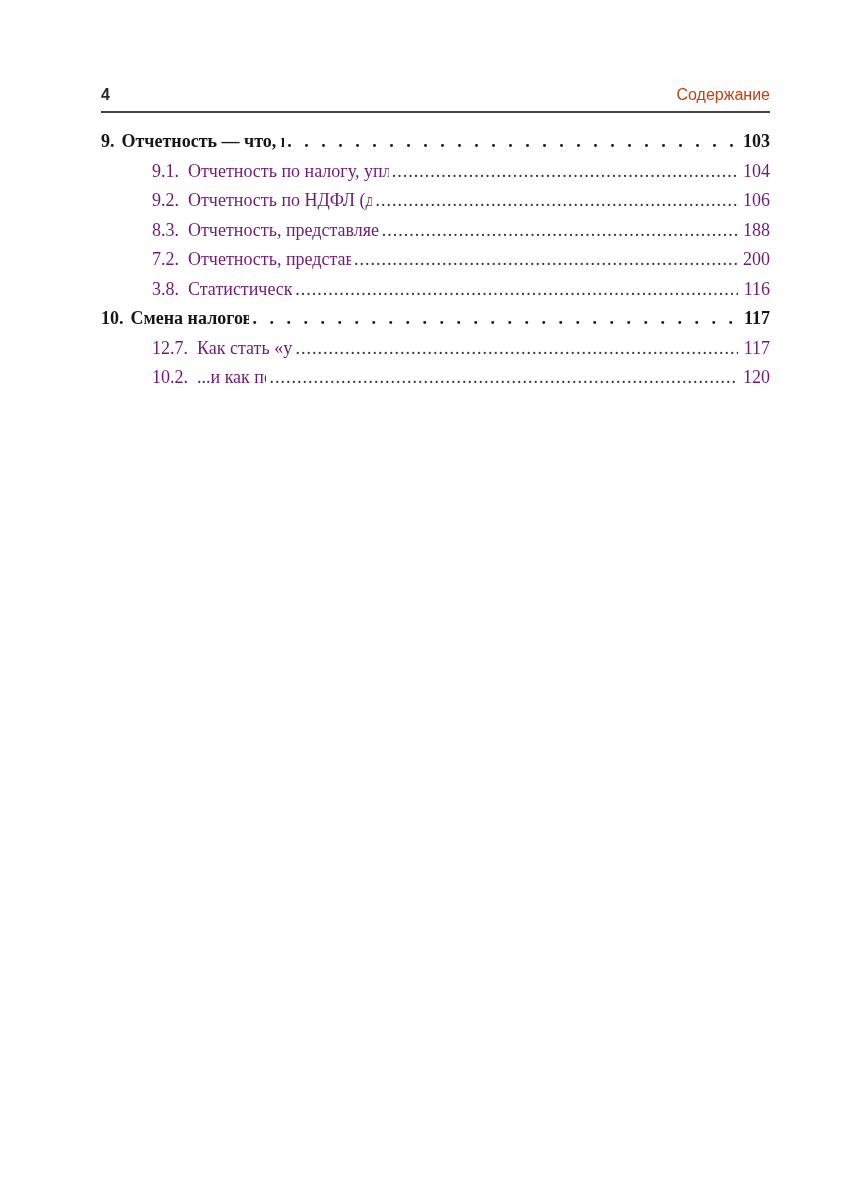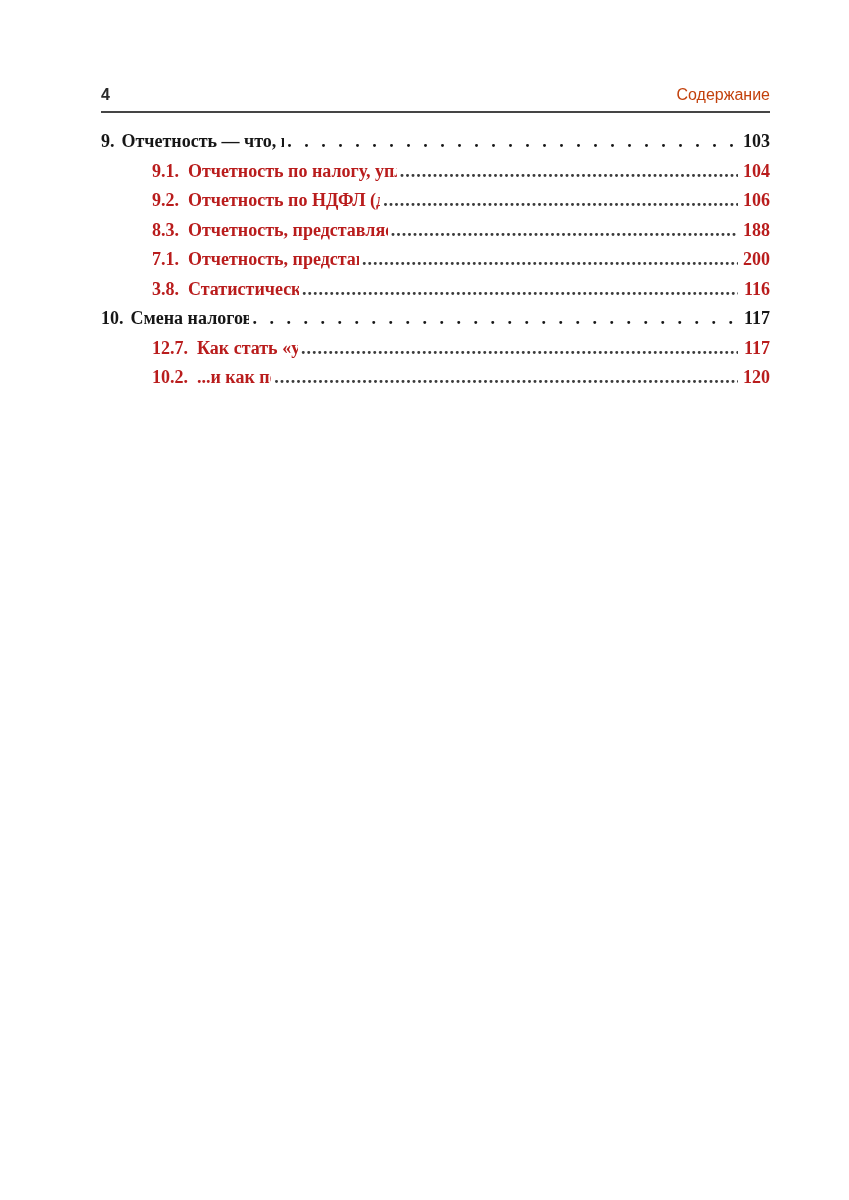--- a/index.html
+++ b/index.html
@@ -55,22 +55,22 @@
     align-items: baseline;
     height: 29.5px;
     font-size: 18px;
     white-space: nowrap;
   }
   .toc-row.chapter {
     font-weight: bold;
     color: #161616;
   }
   .toc-row.sub {
-    font-weight: 700;
-    color: #b91c1c;
+    font-weight: 400;
+    color: #701a75;
     padding-left: 51px;
   }
   .toc-num {
     margin-right: 9px;
   }
   .toc-row.chapter .toc-num {
     margin-right: 7px;
   }
   .toc-title {
     flex: 0 1 auto;
@@ -132,21 +132,21 @@
     </div>
 
     <div class="toc-row sub">
       <span class="toc-num">8.3.</span>
       <span class="toc-title">Отчетность, представляемая в Фонд социального страхования</span>
       <span class="toc-leader"></span>
       <span class="toc-page">188</span>
     </div>
 
     <div class="toc-row sub">
-      <span class="toc-num">7.1.</span>
+      <span class="toc-num">7.2.</span>
       <span class="toc-title">Отчетность, представляемая в Пенсионный фонд</span>
       <span class="toc-leader"></span>
       <span class="toc-page">200</span>
     </div>
 
     <div class="toc-row sub">
       <span class="toc-num">3.8.</span>
       <span class="toc-title">Статистическая отчетность</span>
       <span class="toc-leader"></span>
       <span class="toc-page">116</span>

